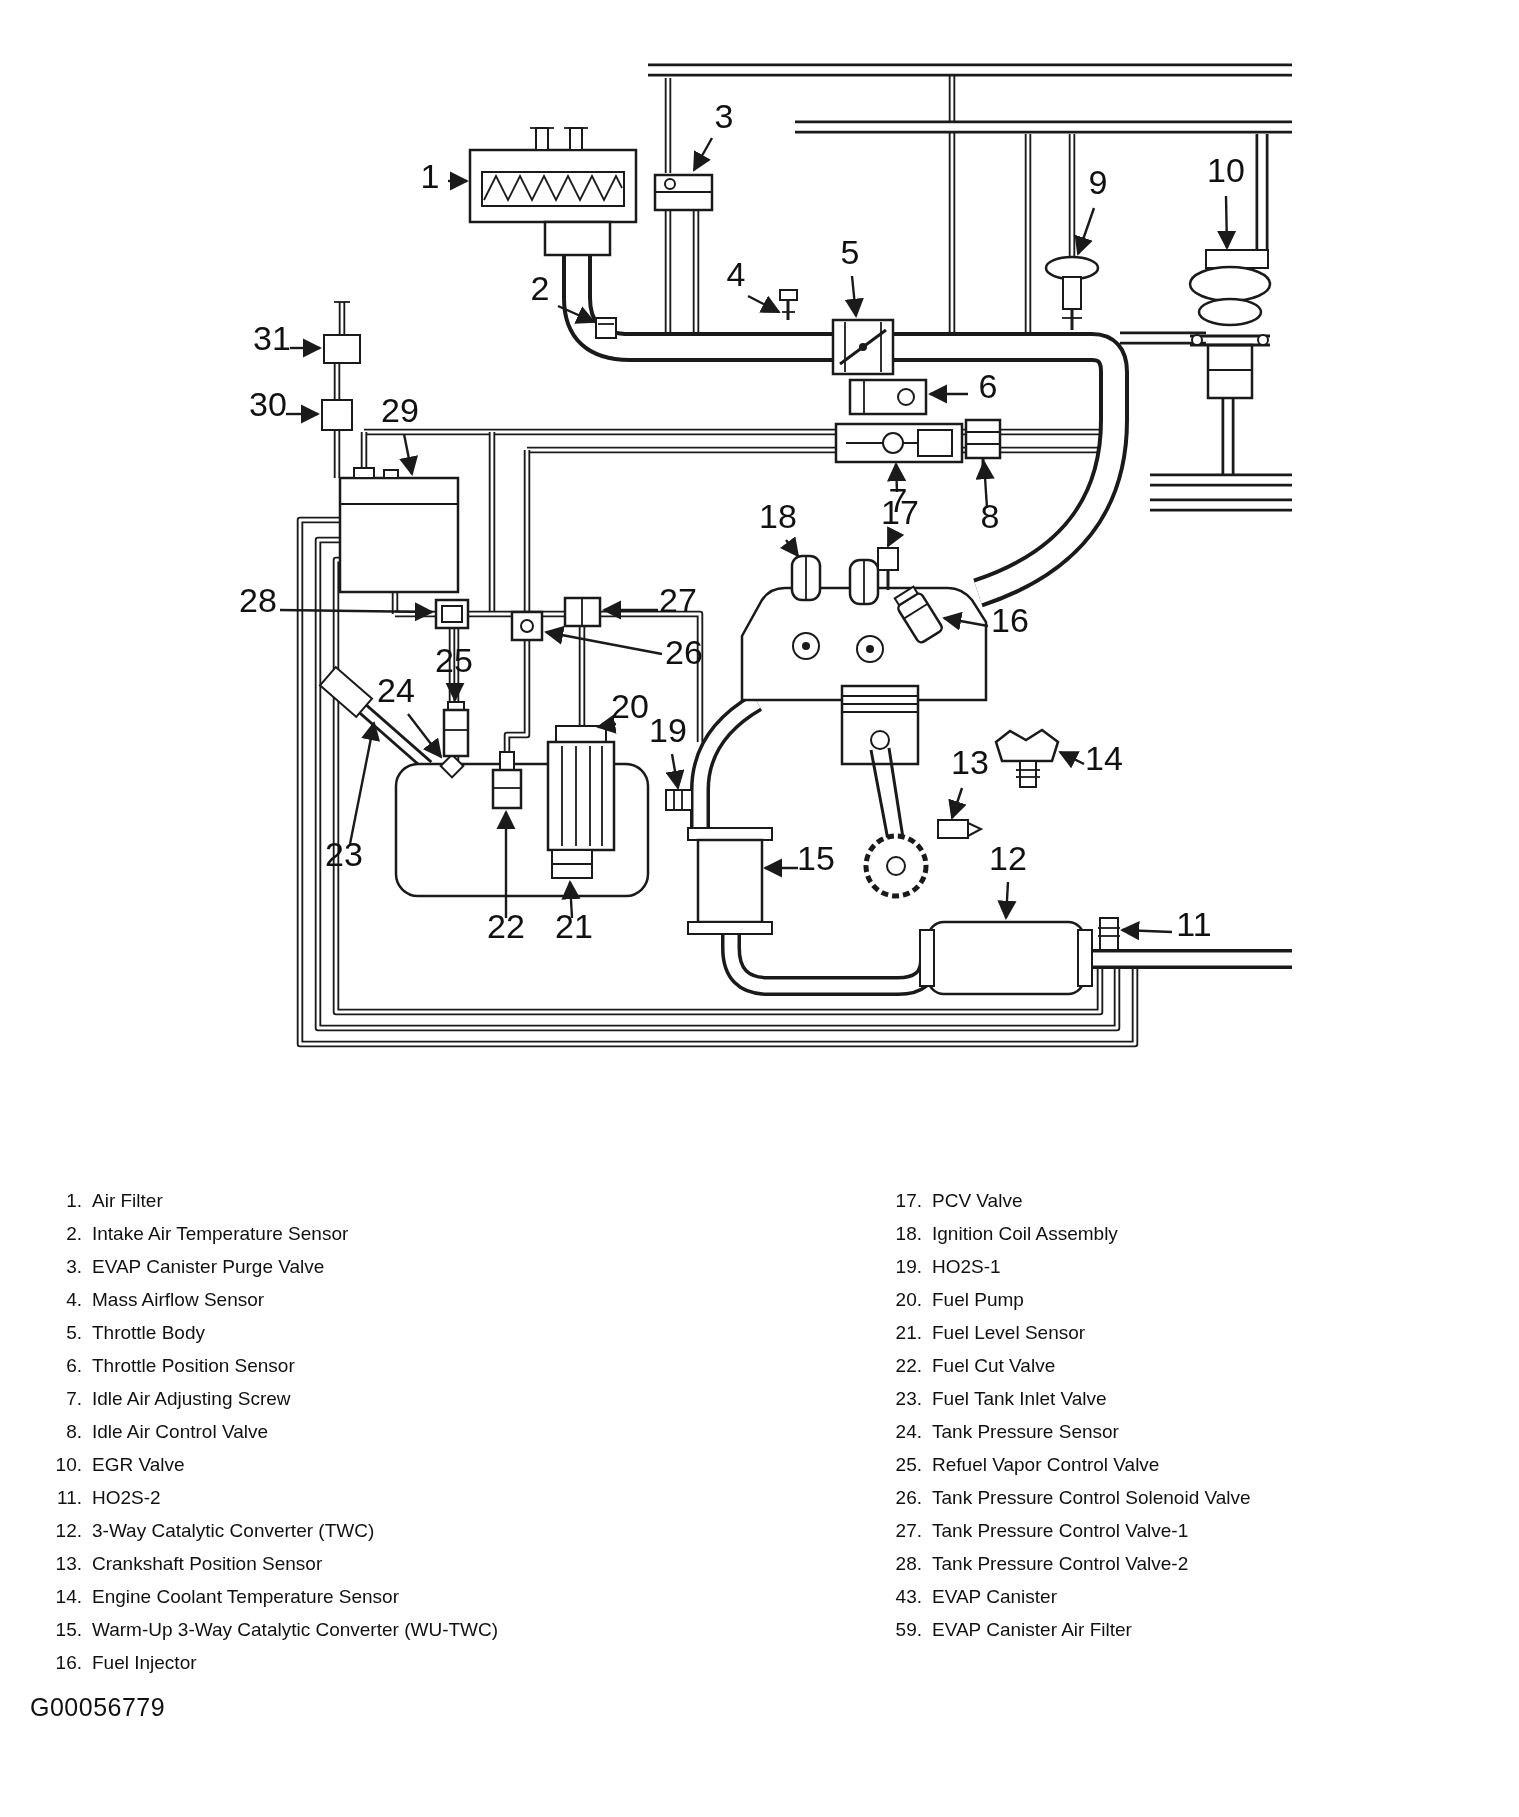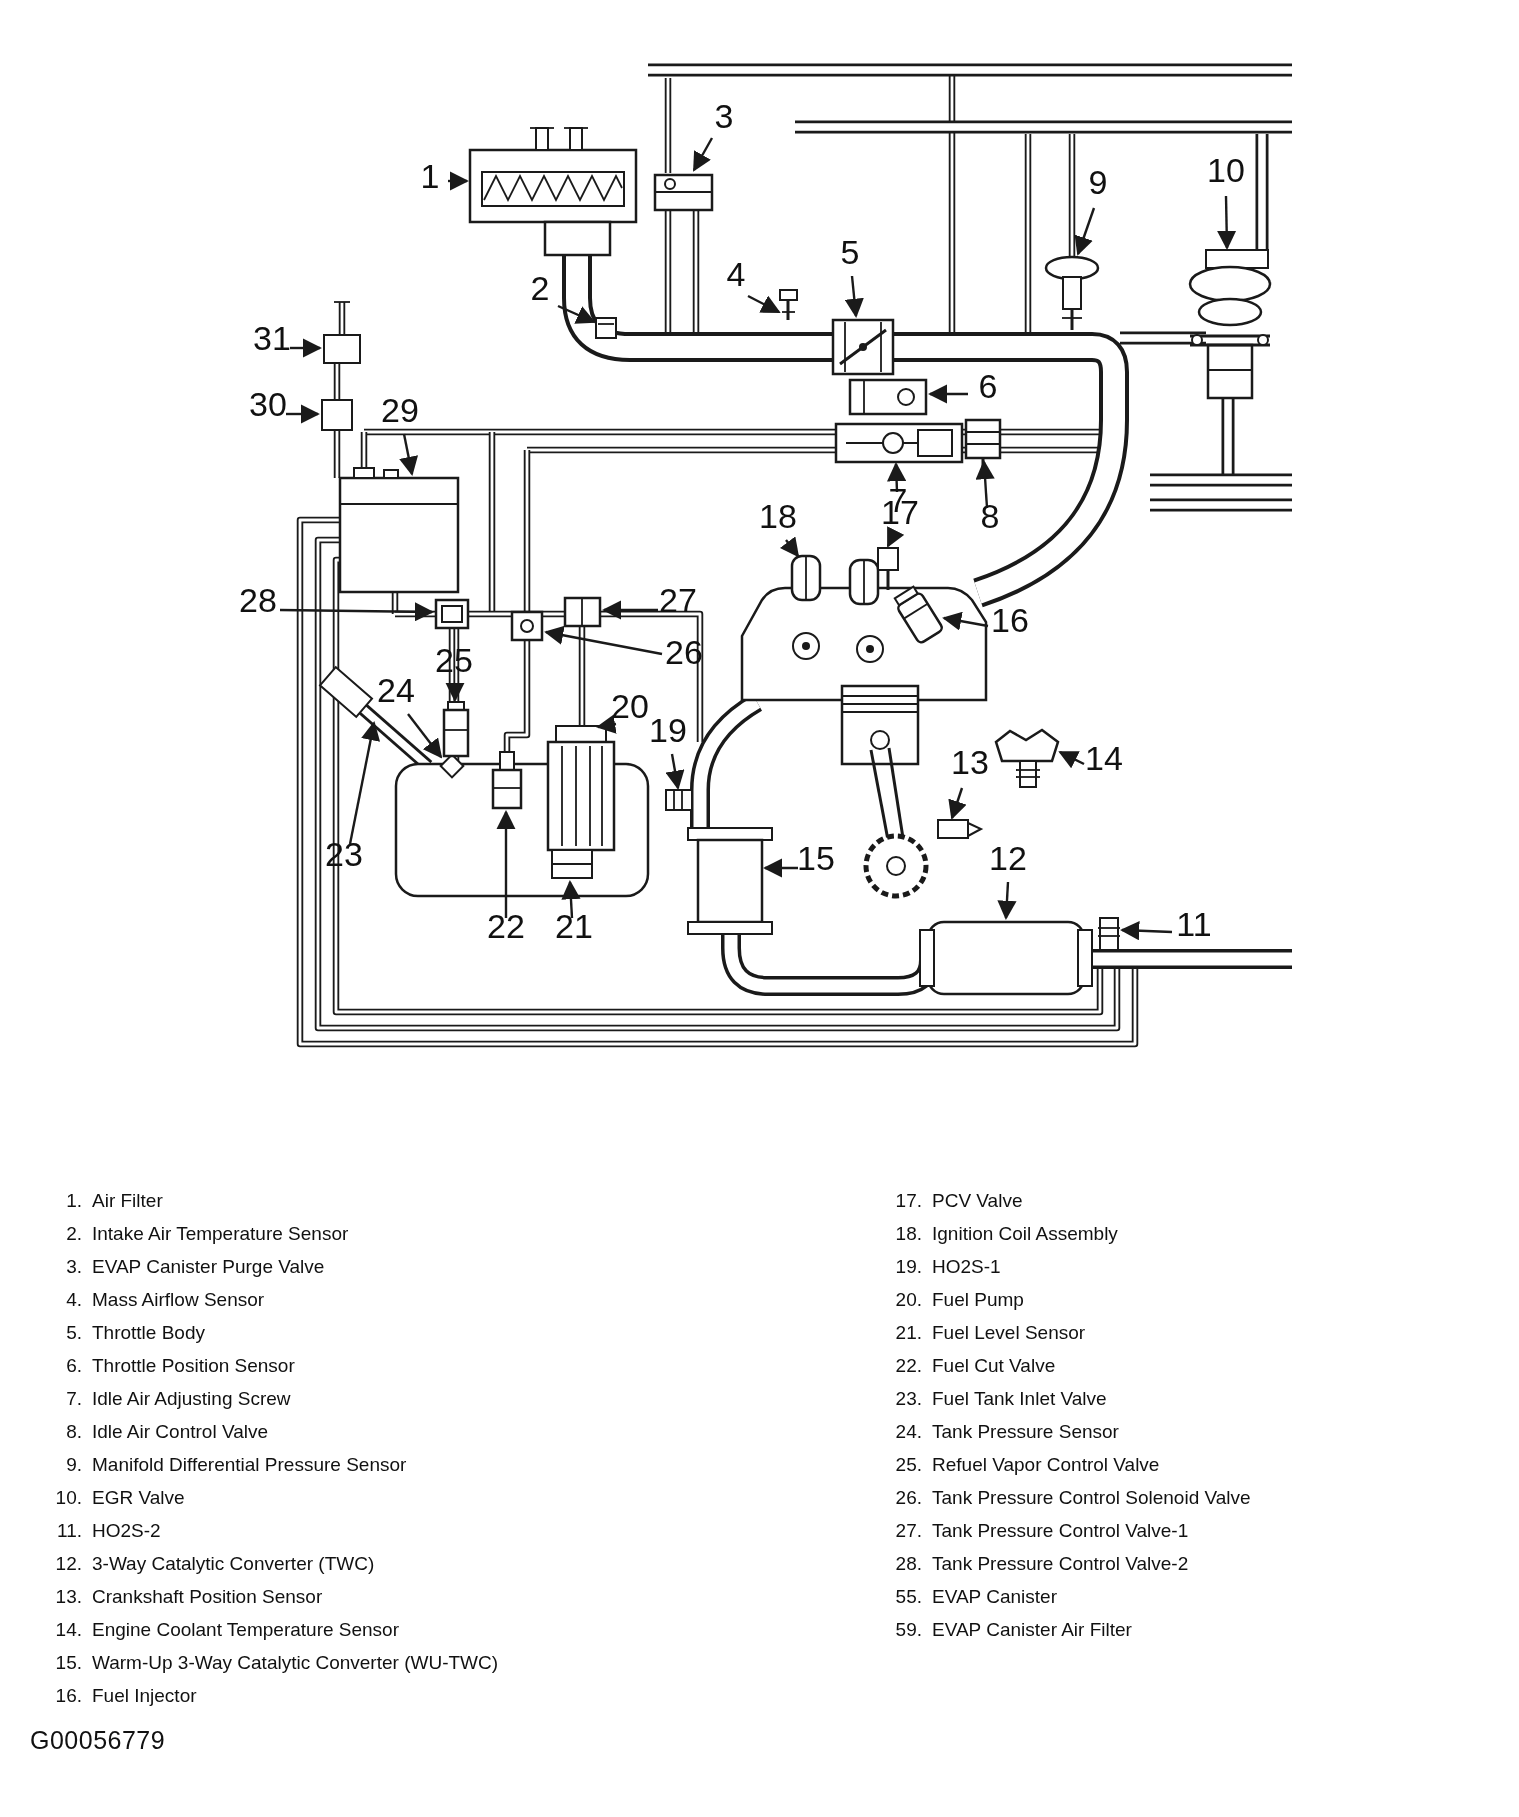--- a/index.html
+++ b/index.html
@@ -491,21 +491,20 @@
 <div class="legend">
   <ol class="col-left" id="legend-left">
       <li><span class="num">1.</span><span class="lbl">Air Filter</span></li>
       <li><span class="num">2.</span><span class="lbl">Intake Air Temperature Sensor</span></li>
       <li><span class="num">3.</span><span class="lbl">EVAP Canister Purge Valve</span></li>
       <li><span class="num">4.</span><span class="lbl">Mass Airflow Sensor</span></li>
       <li><span class="num">5.</span><span class="lbl">Throttle Body</span></li>
       <li><span class="num">6.</span><span class="lbl">Throttle Position Sensor</span></li>
       <li><span class="num">7.</span><span class="lbl">Idle Air Adjusting Screw</span></li>
       <li><span class="num">8.</span><span class="lbl">Idle Air Control Valve</span></li>
-      <li><span class="num">9.</span><span class="lbl">Manifold Differential Pressure Sensor</span></li>
       <li><span class="num">10.</span><span class="lbl">EGR Valve</span></li>
       <li><span class="num">11.</span><span class="lbl">HO2S-2</span></li>
       <li><span class="num">12.</span><span class="lbl">3-Way Catalytic Converter (TWC)</span></li>
       <li><span class="num">13.</span><span class="lbl">Crankshaft Position Sensor</span></li>
       <li><span class="num">14.</span><span class="lbl">Engine Coolant Temperature Sensor</span></li>
       <li><span class="num">15.</span><span class="lbl">Warm-Up 3-Way Catalytic Converter (WU-TWC)</span></li>
       <li><span class="num">16.</span><span class="lbl">Fuel Injector</span></li>
     </ol>
   <ol class="col-right" id="legend-right">
       <li><span class="num">17.</span><span class="lbl">PCV Valve</span></li>
@@ -513,18 +512,18 @@
       <li><span class="num">19.</span><span class="lbl">HO2S-1</span></li>
       <li><span class="num">20.</span><span class="lbl">Fuel Pump</span></li>
       <li><span class="num">21.</span><span class="lbl">Fuel Level Sensor</span></li>
       <li><span class="num">22.</span><span class="lbl">Fuel Cut Valve</span></li>
       <li><span class="num">23.</span><span class="lbl">Fuel Tank Inlet Valve</span></li>
       <li><span class="num">24.</span><span class="lbl">Tank Pressure Sensor</span></li>
       <li><span class="num">25.</span><span class="lbl">Refuel Vapor Control Valve</span></li>
       <li><span class="num">26.</span><span class="lbl">Tank Pressure Control Solenoid Valve</span></li>
       <li><span class="num">27.</span><span class="lbl">Tank Pressure Control Valve-1</span></li>
       <li><span class="num">28.</span><span class="lbl">Tank Pressure Control Valve-2</span></li>
-      <li><span class="num">55.</span><span class="lbl">EVAP Canister</span></li>
+      <li><span class="num">43.</span><span class="lbl">EVAP Canister</span></li>
       <li><span class="num">59.</span><span class="lbl">EVAP Canister Air Filter</span></li>
     </ol>
 </div>
 
 <div class="figure-id">G00056779</div>
 
 </body></html>

